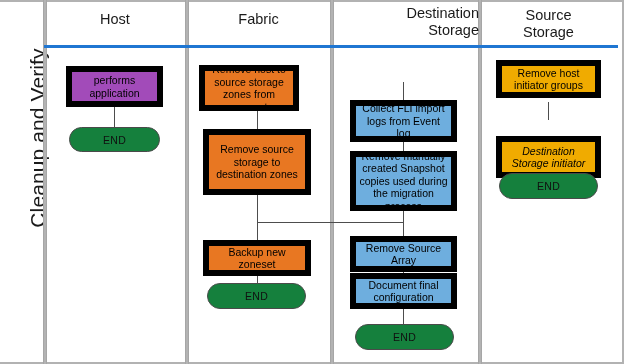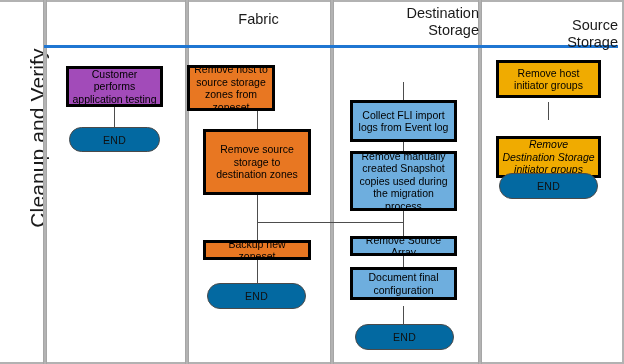--- a/index.html
+++ b/index.html
@@ -66,41 +66,41 @@
     position:absolute;
     background:#4d4d4d;
   }
   .conn.v{width:1px;}
   .conn.h{height:1px;}
 
   
   .node{
     position:absolute;
     box-sizing:border-box;
-    border:3px solid #000000;
+    border:6px solid #000000;
     display:flex;
     align-items:center;
     justify-content:center;
     text-align:center;
     font-size:10.5px;
     line-height:12.5px;
     color:#000000;
-    padding:7px 3px;
+    padding:12px 3px;
     overflow:hidden;
   }
   .node.purple{background:#a24bb9;}
   .node.orange{background:#e87722;}
   .node.blue{background:#6eaede;}
   .node.gold{background:#f0ab00;}
 
   
   .terminator{
     position:absolute;
     box-sizing:border-box;
-    background:#0369a1;
+    background:#15803d;
     border:1px solid #4a4a4a;
     border-radius:999px;
     display:flex;
     align-items:center;
     justify-content:center;
     font-size:10.5px;
     color:#101010;
     letter-spacing:.3px;
   }
 </style>
@@ -118,67 +118,68 @@
   <div class="lane-divider" style="left:43px;"></div>
   <div class="lane-divider" style="left:185px;"></div>
   <div class="lane-divider" style="left:330px;"></div>
   <div class="lane-divider" style="left:478px;"></div>
 
   <div class="header-rule" style="left:44px;  width:142px; top:45px;"></div>
   <div class="header-rule" style="left:186px; width:145px; top:45px;"></div>
   <div class="header-rule" style="left:331px; width:148px; top:45px;"></div>
   <div class="header-rule" style="left:479px; width:139px; top:45px;"></div>
 
+  <div class="lane-head" style="left:44px;width:142px;top:11px;">Host</div>
 
   <div class="lane-head" style="left:186px;width:145px;top:11px;">Fabric</div>
 
   <div class="lane-head" style="left:331px;width:148px;top:5px;text-align:right;">
     <div>Destination</div>
     <div>Storage</div>
   </div>
 
-  <div class="lane-head" style="left:479px;width:139px;top:17px;text-align:right;">
+  <div class="lane-head" style="left:479px;width:139px;top:7px;">
     <div>Source</div>
     <div>Storage</div>
   </div>
 
   <div class="conn v" style="left:114px;top:107px;height:20px;"></div>
 
   <div class="node purple" style="left:66px;top:66px;width:97px;height:41px;">Customer performs application testing</div>
 
   <div class="terminator" style="left:69px;top:127px;width:91px;height:25px;">END</div>
 
   <div class="conn v" style="left:257px;top:111px;height:18px;"></div>
   <div class="conn v" style="left:257px;top:184px;height:56px;"></div>
   <div class="conn v" style="left:257px;top:259px;height:24px;"></div>
 
   <div class="conn h" style="left:257px;top:222px;width:147px;"></div>
 
-  <div class="node orange" style="left:187px;top:65px;width:88px;height:46px;">Remove host to source storage zones from zoneset</div>
+  <div class="node orange" style="left:199px;top:65px;width:100px;height:46px;">Remove host to source storage zones from zoneset</div>
 
   <div class="node orange" style="left:203px;top:129px;width:108px;height:66px;">Remove source storage to destination zones</div>
 
   <div class="node orange" style="left:203px;top:240px;width:108px;height:19px;">Backup new zoneset</div>
 
   <div class="terminator" style="left:207px;top:283px;width:99px;height:26px;">END</div>
 
   <div class="conn v" style="left:403px;top:82px;height:18px;"></div>
   <div class="conn v" style="left:403px;top:134px;height:17px;"></div>
   <div class="conn v" style="left:403px;top:211px;height:25px;"></div>
   <div class="conn v" style="left:403px;top:255px;height:18px;"></div>
   <div class="conn v" style="left:403px;top:306px;height:18px;"></div>
 
 
   <div class="node blue" style="left:350px;top:100px;width:107px;height:42px;">Collect FLI import logs from Event log</div>
 
   <div class="node blue" style="left:350px;top:236px;width:107px;height:19px;">Remove Source Array</div>
 
   <div class="node blue" style="left:350px;top:151px;width:107px;height:60px;">Remove manually created Snapshot copies used during the migration process</div>
 
-  <div class="node blue" style="left:350px;top:267px;width:107px;height:33px;">Document final configuration</div>
+  <div class="node blue" style="left:350px;top:273px;width:107px;height:33px;">Document final configuration</div>
 
   <div class="terminator" style="left:355px;top:324px;width:99px;height:26px;">END</div>
 
   <div class="conn v" style="left:548px;top:102px;height:18px;"></div>
   <div class="conn v" style="left:548px;top:154px;height:19px;"></div>
 
   <div class="node gold" style="left:496px;top:60px;width:105px;height:38px;">Remove host initiator groups</div>
 
   <div class="node gold" style="left:496px;top:136px;width:105px;height:42px;font-style:italic;">Remove Destination Storage initiator groups</div>
 

